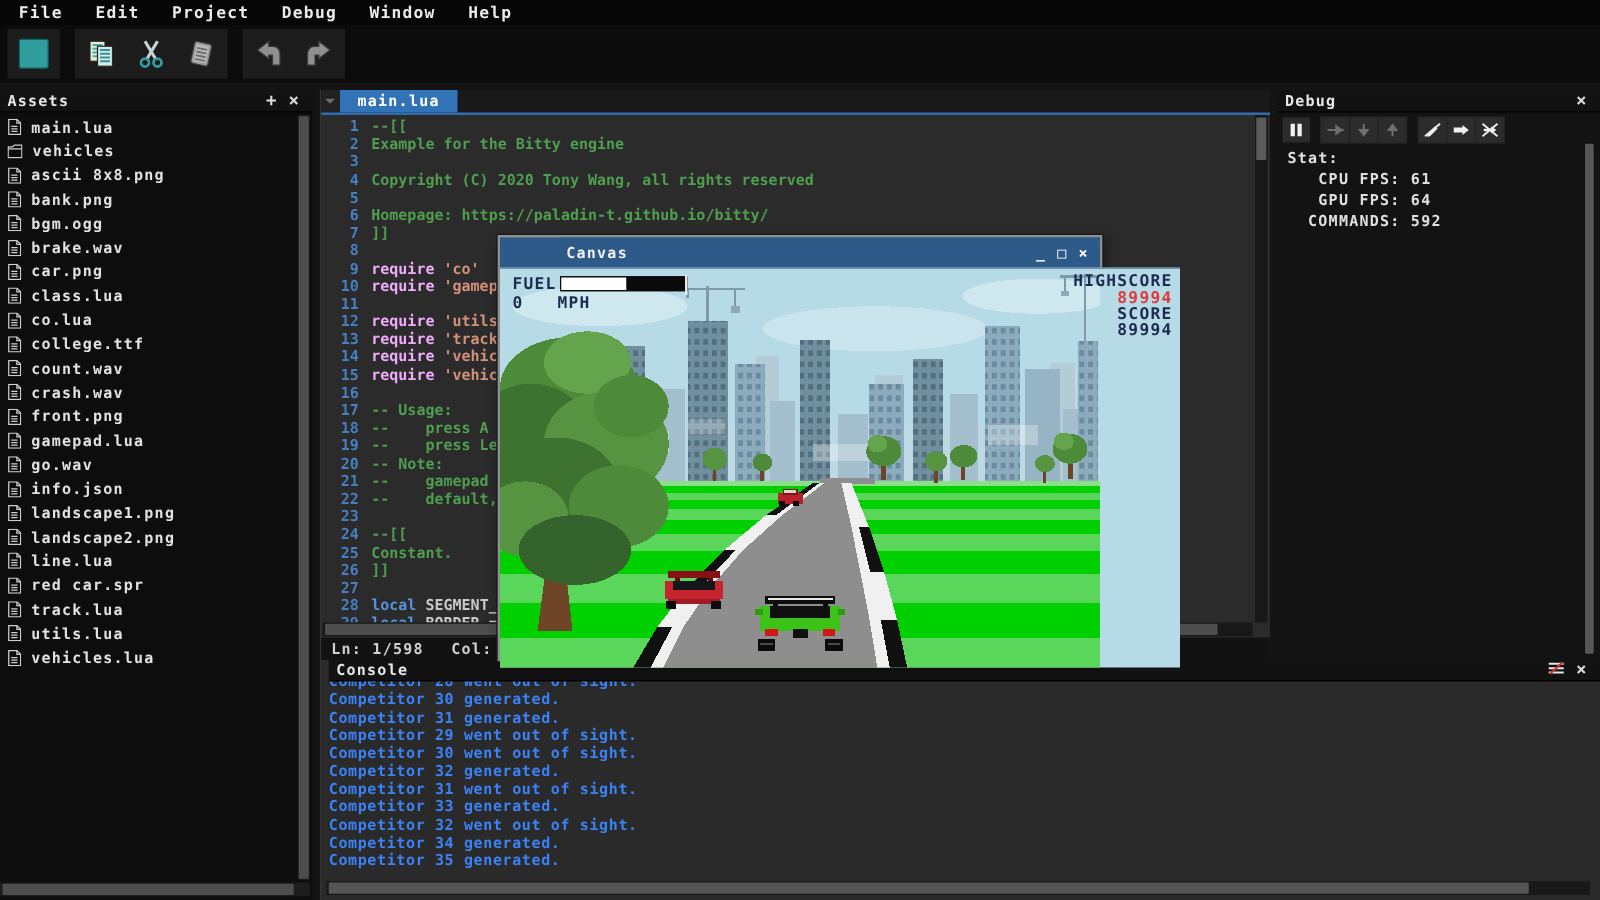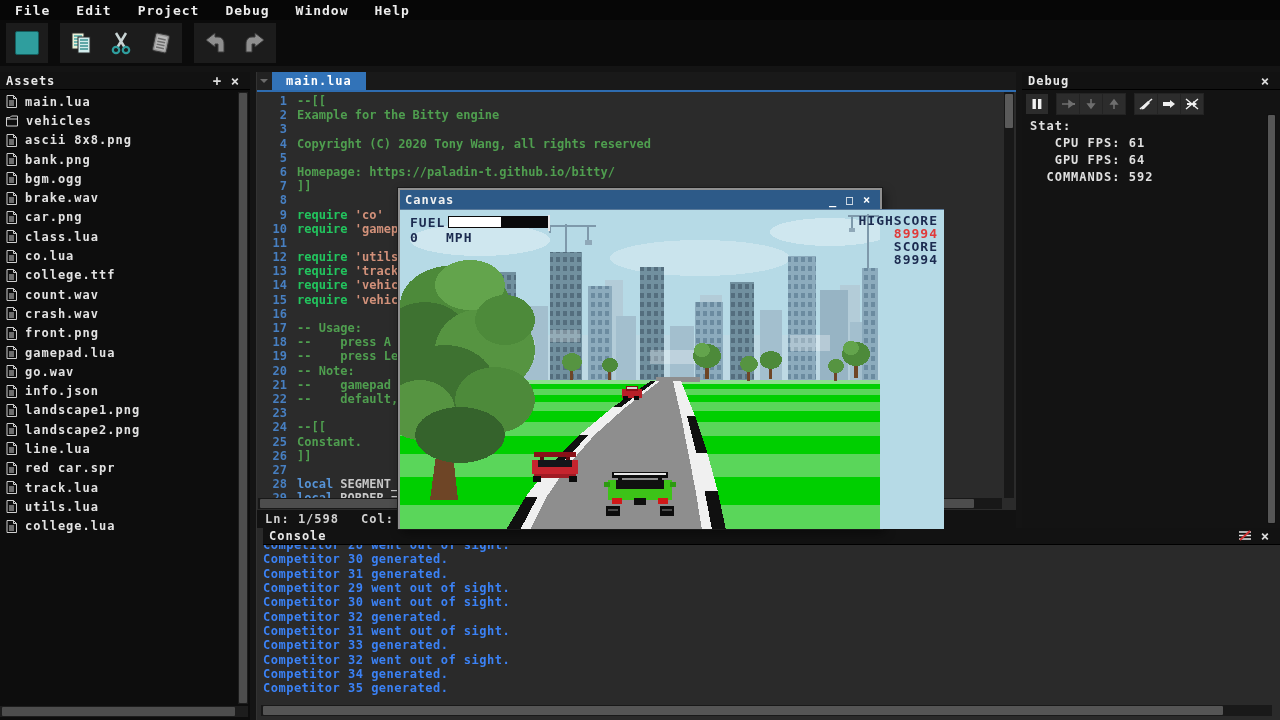--- a/index.html
+++ b/index.html
@@ -39,41 +39,41 @@
   .tabbar{position:absolute;left:0;top:0;right:0;height:18px;background:#191919;display:flex;}
   .tab-drop{width:15px;height:18px;background:#222;border:none;cursor:pointer;position:relative;}
   .tab-drop::after{content:"";position:absolute;left:3px;top:7px;border:4px solid transparent;border-top-color:#6b6b6b;}
   .tab{background:#3273b8;border:none;color:#fff;font:700 12px "DejaVu Sans Mono",monospace;
        padding:0 14px;height:18px;letter-spacing:1px;cursor:pointer;}
   .tab-underline{position:absolute;left:0;top:18px;right:0;height:2px;background:#2e6cb0;}
   .code{position:absolute;left:0;top:22px;right:14px;bottom:30px;overflow:hidden;cursor:text;}
   .cl{display:flex;height:14.2px;line-height:14.2px;font-size:12px;font-weight:700;}
   .ln{width:30px;text-align:right;color:#477fc1;flex:0 0 auto;}
   .ct{margin-left:10px;white-space:pre;color:#c8c8c8;}
-  .cmt{color:#4f9e4f;} .kw{color:#5693d6;} .kw2{color:#22c55e;} .str{color:#d2917a;} .plain{color:#c8c8c8;}
+  .cmt{color:#4f9e4f;} .kw{color:#5693d6;} .kw2{color:#f0abfc;} .str{color:#d2917a;} .plain{color:#c8c8c8;}
   .estatus{position:absolute;left:0;bottom:0;right:0;height:18px;background:#121212;
            display:flex;align-items:center;padding-left:8px;font:700 12px "DejaVu Sans Mono",monospace;color:#d0d0d0;letter-spacing:1px;}
   .estatus span{margin-right:22px;}
   
   .debug{position:absolute;left:1022px;top:72px;width:258px;height:456px;background:#131313;}
   .dbg-toolbar{position:absolute;left:4px;top:21px;height:22px;display:flex;gap:8px;align-items:center;}
   .dgroup{background:#232323;display:flex;gap:1px;padding:1px;}
   .dbtn{width:22px;height:20px;background:#2c2c2c;border:none;display:flex;align-items:center;justify-content:center;padding:0;cursor:pointer;}
   .dbtn.lone{background:#2c2c2c;}
   .dbg-output{position:absolute;left:8px;top:46px;right:16px;bottom:4px;overflow:hidden;}
   .dline{font:700 12px "DejaVu Sans Mono",monospace;color:#e0e0e0;line-height:17px;white-space:pre;letter-spacing:1px;}
   
   .console{position:absolute;left:256px;top:528px;width:1024px;height:192px;background:#2a2a2a;
            border-left:1px solid #333;z-index:5;}
   .console-log{position:absolute;left:6px;top:10px;right:10px;bottom:18px;overflow:hidden;}
   .conline{font:700 12px "DejaVu Sans Mono",monospace;color:#3b82f6;line-height:14.35px;white-space:pre;letter-spacing:.5px;}
   
   .canvas-win{position:absolute;left:398px;top:188px;width:484px;height:341px;z-index:30;
               border:2px solid #8f8f8f;outline:1px solid #1a1a1a;background:#2d5a88;box-shadow:3px 4px 10px rgba(0,0,0,.45);}
-  .cw-title{height:19px;background:#2d5a88;display:flex;align-items:center;padding:0 5px;cursor:move;}
+  .cw-title{height:24px;background:#2d5a88;display:flex;align-items:center;padding:0 5px;cursor:move;margin-left:48px;}
   .cw-title .ttl{font:700 12px "DejaVu Sans Mono",monospace;color:#f0f0f0;letter-spacing:1px;}
   .cw-title .sp{flex:1;}
   .cwbtn{background:none;border:none;color:#fff;font:700 12px "DejaVu Sans Mono",monospace;
          width:17px;height:16px;padding:0;cursor:pointer;line-height:12px;}
   .cw-content{position:relative;width:544px;height:320px;background:#b6dae6;border-top:1px solid #5a7a9a;overflow:hidden;}
   .cw-content svg{position:absolute;left:0;top:0;}
   
   .hud{position:absolute;left:0;top:0;right:0;height:60px;pointer-events:none;
        font:700 13px "DejaVu Sans Mono",monospace;color:#1c2b50;letter-spacing:1px;}
   .hud-fuel-label{position:absolute;left:10px;top:5px;}
@@ -350,21 +350,21 @@
 
       <span class="alabel">utils.lua</span>
     </div>
         <div class="arow">
       <svg class="ic-file" width="11" height="13" viewBox="0 0 11 13">
         <path d="M1 .5 H7.5 L10.5 3.5 V12.5 H1 Z" fill="none" stroke="#cfcfcf"></path>
         <path d="M7.5 .5 V3.5 H10.5" fill="none" stroke="#cfcfcf"></path>
         <path d="M3 6h5M3 8h5M3 10h5" stroke="#cfcfcf"></path>
       </svg>
 
-      <span class="alabel">college.lua</span>
+      <span class="alabel">vehicles.lua</span>
     </div>
       </div>
     <div class="scroll-track" style="left:238px;top:20px;width:10px;bottom:16px;">
       <div class="scroll-thumb" style="left:1px;right:1px;top:1px;bottom:1px;"></div>
     </div>
     <div class="scroll-track" style="left:0;bottom:3px;height:11px;right:2px;">
       <div class="scroll-thumb" style="left:2px;top:1px;bottom:1px;width:94%;"></div>
     </div>
   </div>
 

